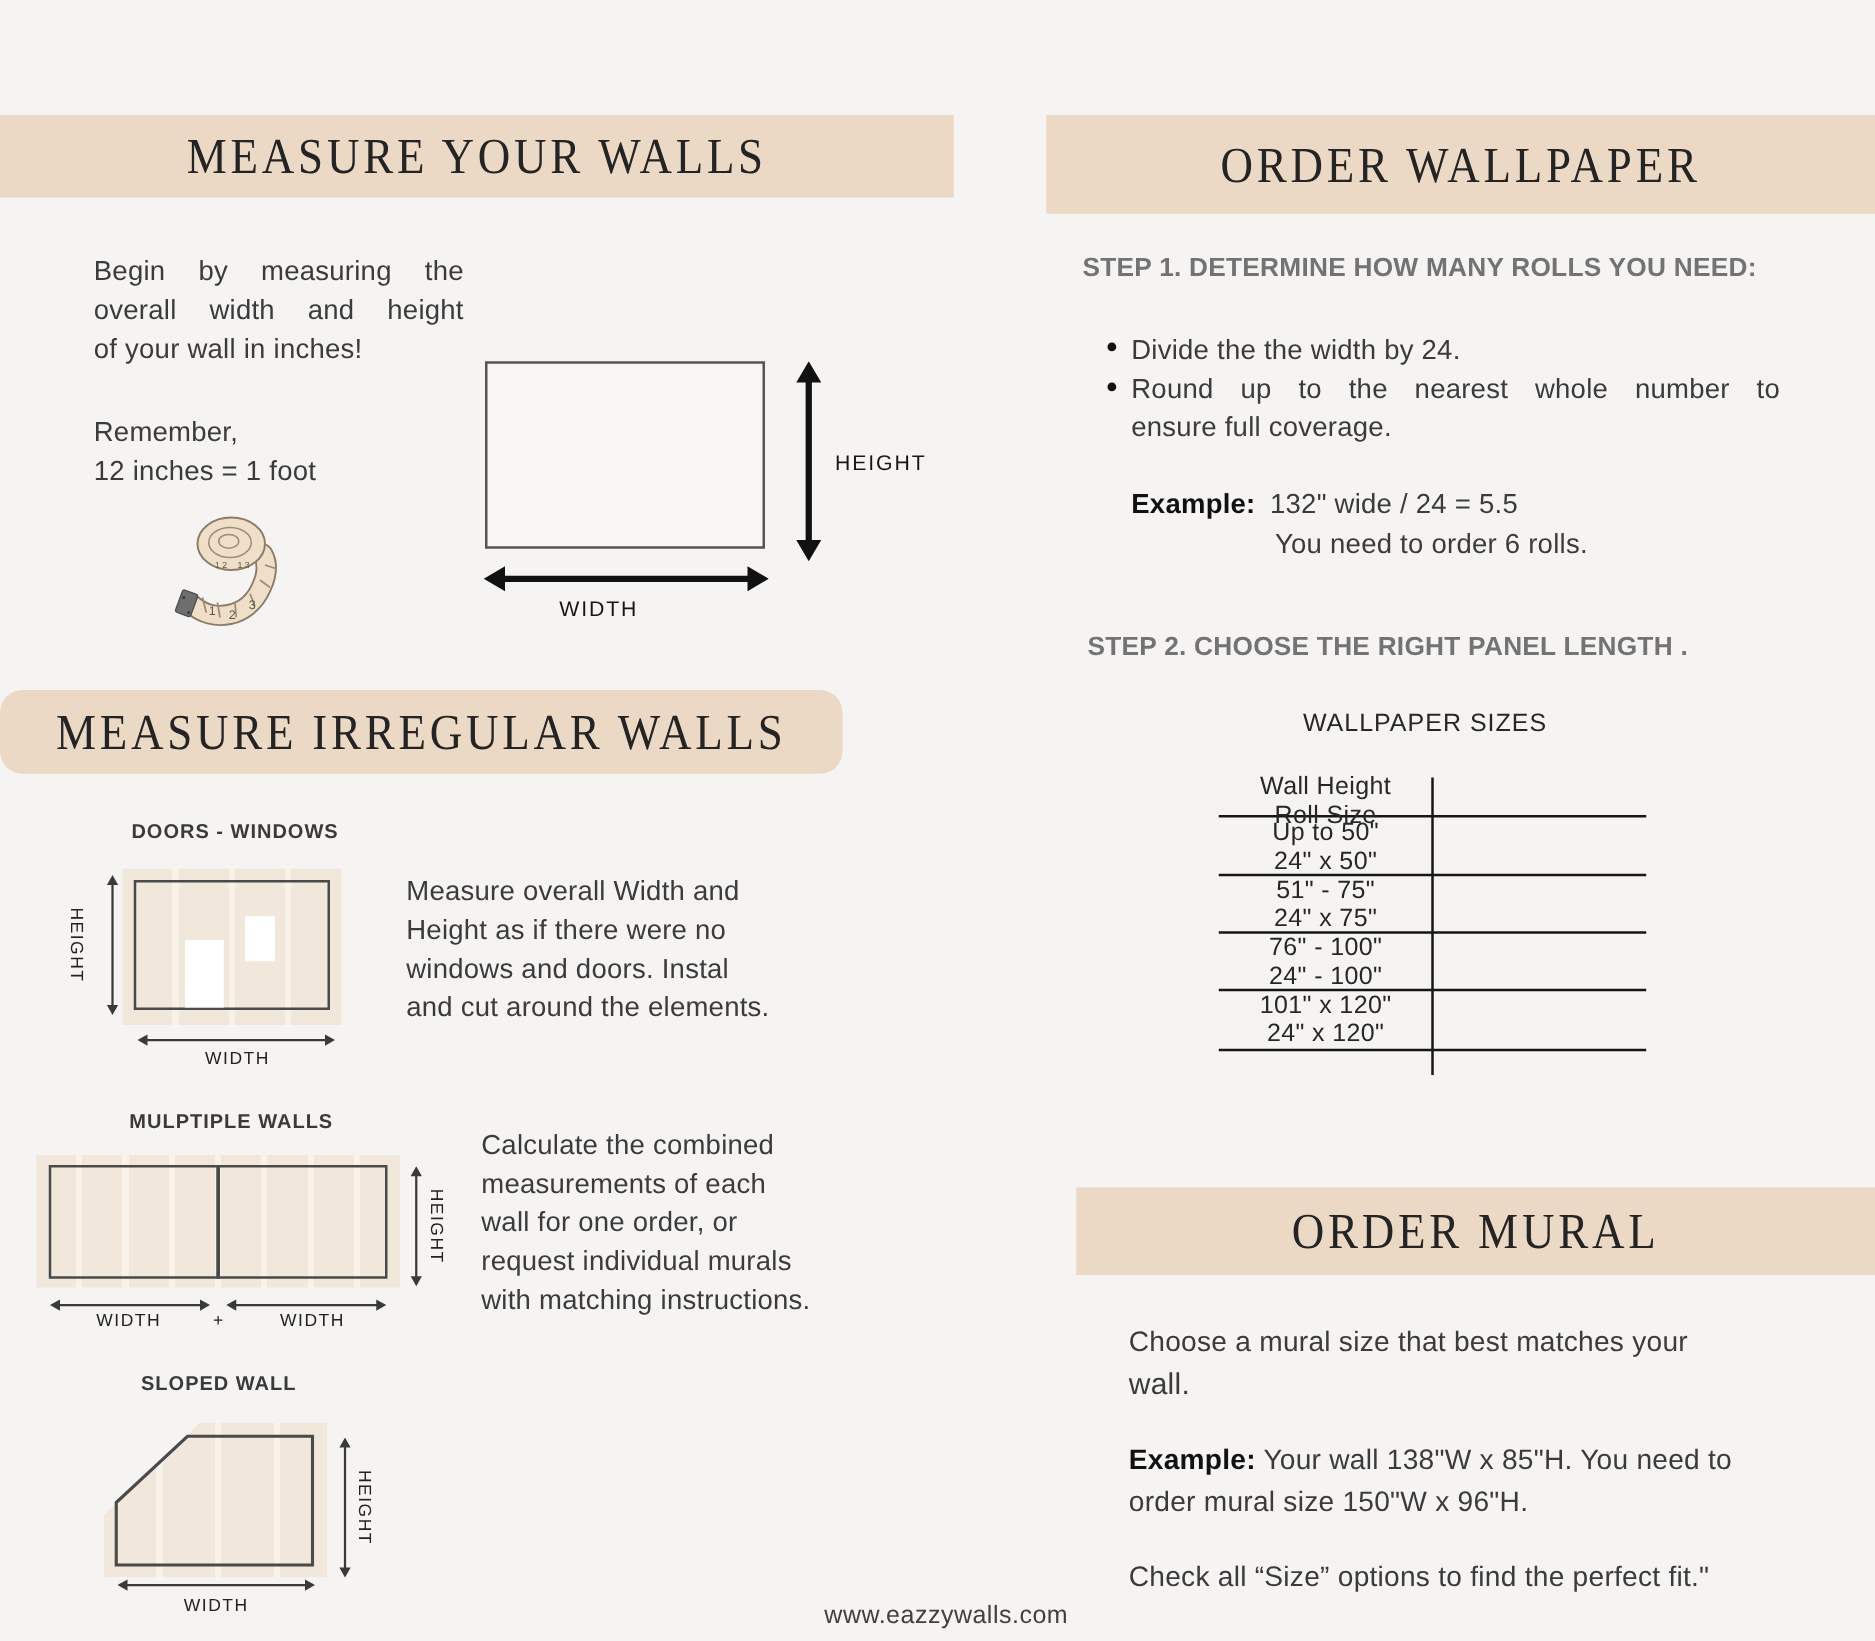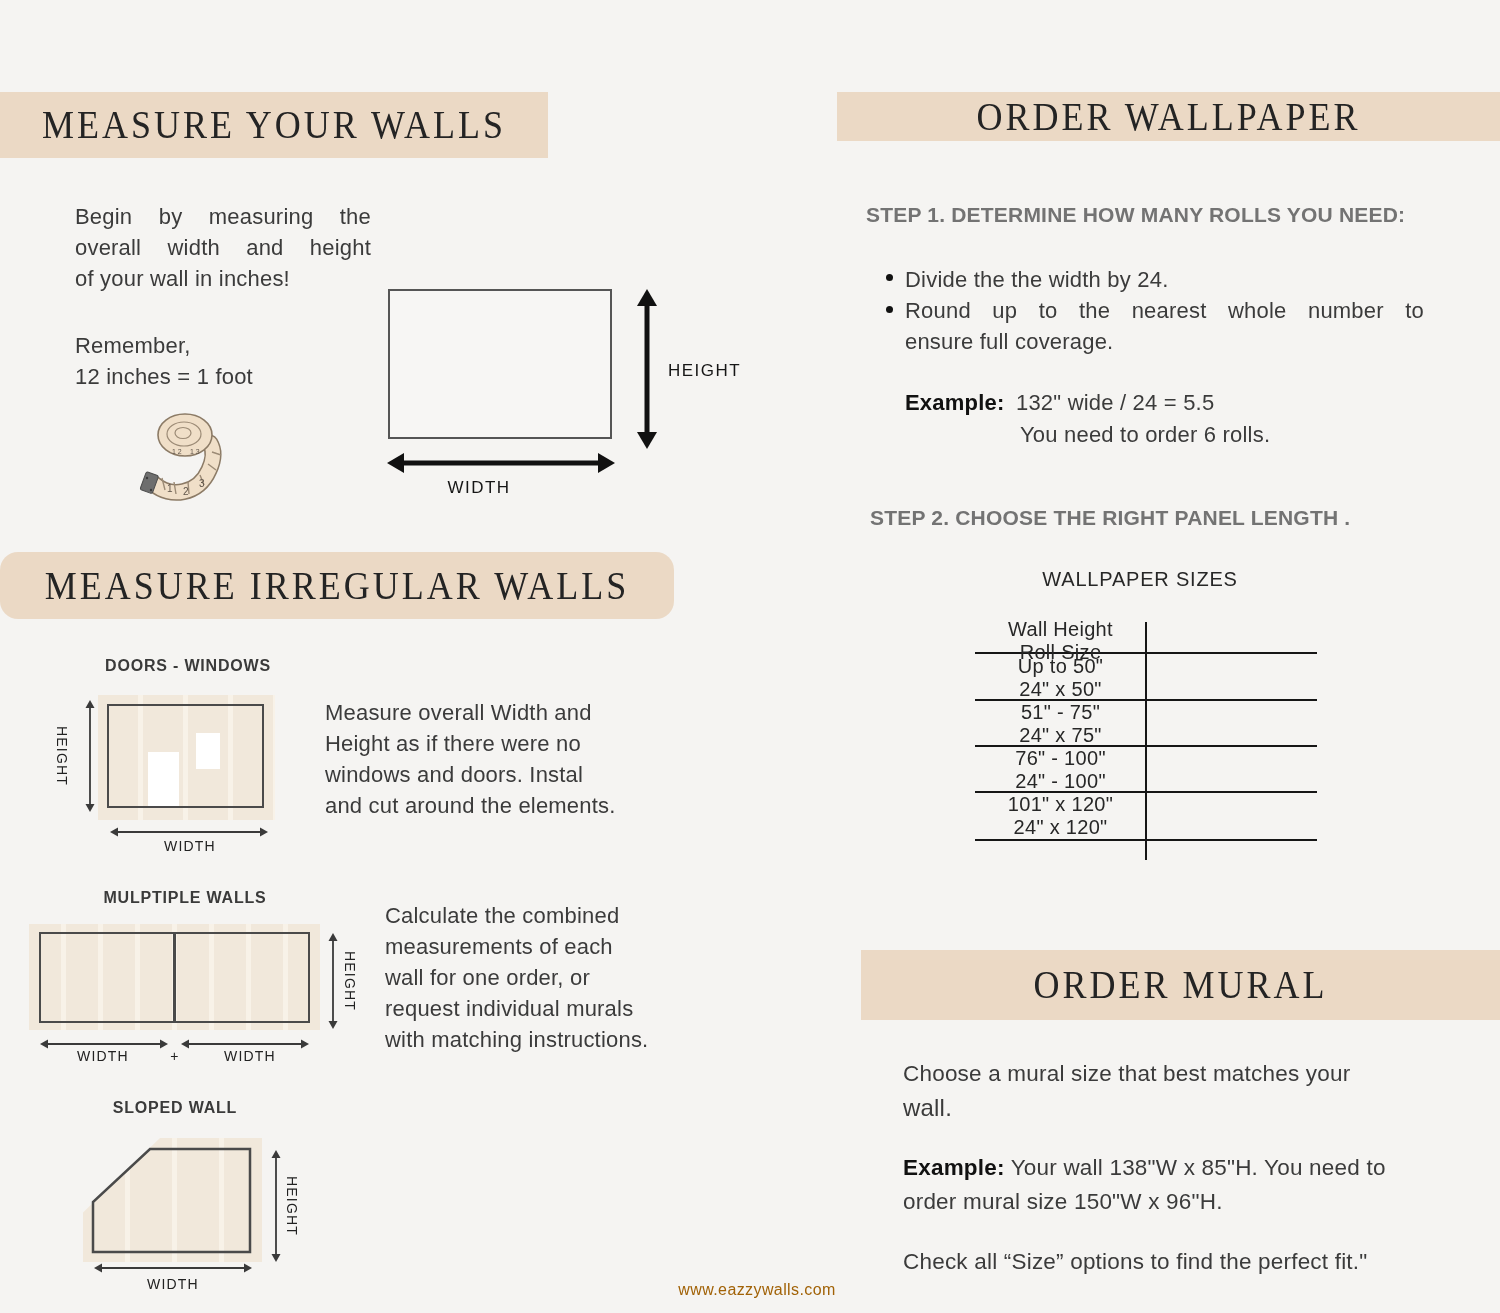--- a/index.html
+++ b/index.html
@@ -33,28 +33,28 @@
   .panelbg-sloped {
     background:repeating-linear-gradient(90deg,#f1e8db 0px,#f1e8db 42px,#f8f2e8 42px,#f8f2e8 47px);
     clip-path:polygon(0 60%, 43% 0, 100% 0, 100% 100%, 0 100%);
   }
   .outline-rect { position:absolute; border:2px solid #4a4a4a; box-sizing:border-box; background:transparent; }
   .white-block { position:absolute; background:#ffffff; }
   .bullet-dot { position:absolute; width:7px; height:7px; border-radius:50%; background:#111; }
   .table-text { font-size:20px; color:#272727; letter-spacing:0.3px; white-space:nowrap; }
   .tbl-row { position:absolute; left:0; width:342px; border-bottom:2px solid #161616; display:flex;flex-direction:column; }
   .tbl-cell { width:171px; display:flex; align-items:center; justify-content:center; }
-  .footer-text { font-size:16px; color:#a16207; letter-spacing:0.4px; white-space:nowrap; }
+  .footer-text { font-size:20px; color:#404040; letter-spacing:0.4px; white-space:nowrap; }
 </style>
 </head>
 <body>
 
 <div class="page">
 
-  <div class="band" style="left:0; top:92px; width:548px; height:66px;">
+  <div class="band" style="left:0; top:92px; width:763px; height:66px;">
     <div class="band-title">MEASURE YOUR WALLS</div>
   </div>
 
   <div class="abs" style="left:75px; top:201px; width:296px;">
     <div class="body-line jline">Begin by measuring the</div>
     <div class="body-line jline">overall width and height</div>
     <div class="body-line">of your wall in inches!</div>
   </div>
 
   <div class="abs" style="left:75px; top:330px;">
@@ -177,21 +177,21 @@
   <div class="vlabel dim-small" style="left:292px; top:1206px;">HEIGHT</div>
 
   <svg class="abs" style="left:94px; top:1260px;" width="158" height="16" viewBox="0 0 158 16">
     <line x1="4" y1="8" x2="154" y2="8" stroke="#3a3a3a" stroke-width="1.8"></line>
     <polygon points="0,8 8,3.5 8,12.5" fill="#3a3a3a"></polygon>
     <polygon points="158,8 150,3.5 150,12.5" fill="#3a3a3a"></polygon>
   </svg>
   <div class="abs dim-small center-x" style="left:173px; top:1276px;">WIDTH</div>
 
 
-  <div class="band" style="left:837px; top:92px; width:663px; height:49px;">
+  <div class="band" style="left:837px; top:92px; width:663px; height:79px;">
     <div class="band-title">ORDER WALLPAPER</div>
   </div>
 
   <div class="abs step-head" style="left:866px; top:203px;">STEP 1. DETERMINE HOW MANY ROLLS YOU NEED:</div>
 
   <div class="bullet-dot" style="left:886px; top:274px;"></div>
   <div class="abs body-line" style="left:905px; top:264px;">Divide the the width by 24.</div>
 
   <div class="bullet-dot" style="left:886px; top:306px;"></div>
   <div class="abs" style="left:905px; top:295px; width:519px;">

